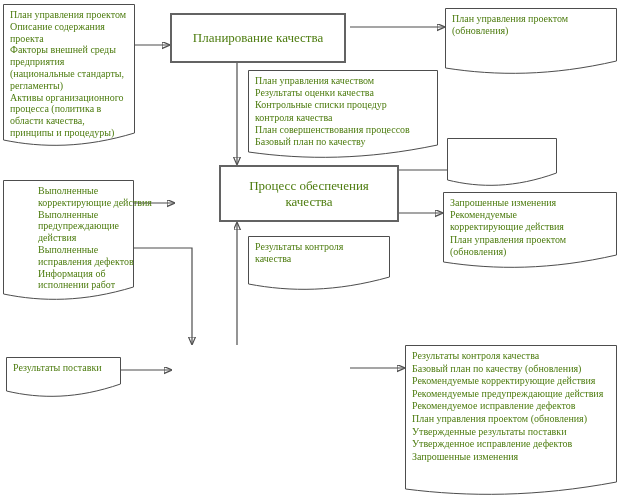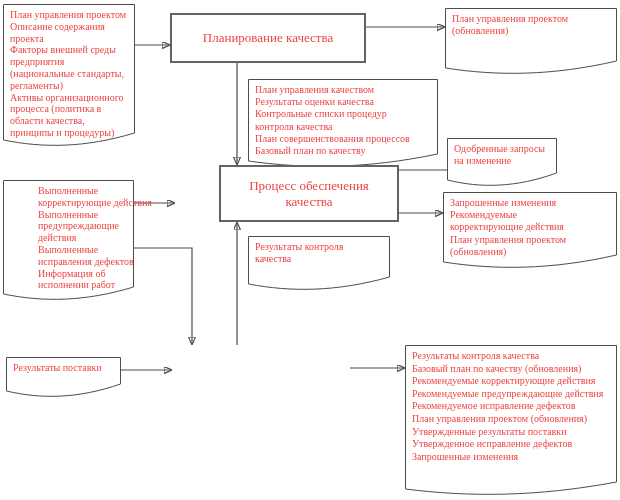--- a/index.html
+++ b/index.html
@@ -1,18 +1,18 @@
 <!DOCTYPE html>
 <html><head>
 <meta charset="utf-8">
 <style>
   html,body{margin:0;padding:0;background:#fff;}
   #canvas{
     position:relative;width:620px;height:500px;background:#fff;
-    font-family:"Liberation Serif", serif;color:#ef4444;overflow:hidden;
+    font-family:"Liberation Serif", serif;color:#4d7c0f;overflow:hidden;
   }
   
   #edges{position:absolute;left:0;top:0;width:620px;height:500px;z-index:0;}
   #edges path{stroke:#4d4d4d;stroke-width:1.2;fill:none;}
 
   
   .doc{position:absolute;z-index:1;}
   .doc svg.doc-outline{position:absolute;left:0;top:0;overflow:visible;}
   .doc svg.doc-outline path{fill:#ffffff;stroke:#4d4d4d;stroke-width:1;}
   .doc-text{
@@ -23,23 +23,23 @@
   .pbox{
     position:absolute;z-index:1;background:#fff;border:2px solid #636363;
     display:flex;align-items:center;justify-content:center;text-align:center;
     box-sizing:border-box;
   }
   .pbox .pbox-label{white-space:pre-line;font-size:13px;line-height:16px;}
 
   
   #n-planning-inputs {left:3px;  top:4px;  width:132px;height:142px;}
   #n-planning-inputs .doc-text{line-height:11.8px;}
-  #n-planning-box    {left:170px;top:13px; width:196px;height:50px;}
+  #n-planning-box    {left:170px;top:13px; width:176px;height:50px;}
   #n-plan-updates    {left:445px;top:8px;  width:172px;height:66px;}
-  #n-planning-outputs{left:248px;top:79px; width:190px;height:88px;}
+  #n-planning-outputs{left:248px;top:70px; width:190px;height:88px;}
   #n-qa-box          {left:175px;top:165px;width:180px;height:57px;margin-left:44px;}
   #n-approved-changes{left:447px;top:138px;width:110px;height:48px;}
   #n-qa-outputs      {left:443px;top:192px;width:174px;height:76px;}
   #n-performed-actions{left:3px; top:180px;width:131px;height:120px;padding-left:28px;}
   #n-performed-actions .doc-text{line-height:11.8px;}
   #n-qc-results      {left:248px;top:236px;width:142px;height:54px;}
   #n-delivery-results{left:6px;  top:357px;width:115px;height:40px;}
   #n-qc-box          {left:172px;top:345px;width:178px;height:53px;}
   #n-qc-outputs      {left:405px;top:345px;width:212px;height:150px;}
   #n-qc-outputs .doc-text{line-height:12.6px;}
@@ -110,22 +110,20 @@
 
   <div id="n-qa-box" class="pbox">
     <div class="pbox-label">Процесс обеспечения
 качества</div>
   </div>
 
   <div id="n-approved-changes" class="doc">
       <svg width="110" height="48" class="doc-outline">
         <path d="M0.5,0.5 L109.5,0.5 L109.5,35 C 68.2,50 33.0,50 0.5,42 Z"></path>
       </svg>
-    <div class="doc-text">Одобренные запросы
-на изменение</div>
   </div>
 
   <div id="n-qa-outputs" class="doc">
       <svg width="174" height="76" class="doc-outline">
         <path d="M0.5,0.5 L173.5,0.5 L173.5,63 C 107.9,78 52.2,78 0.5,70 Z"></path>
       </svg>
     <div class="doc-text">Запрошенные изменения
 Рекомендуемые
 корректирующие действия
 План управления проектом

